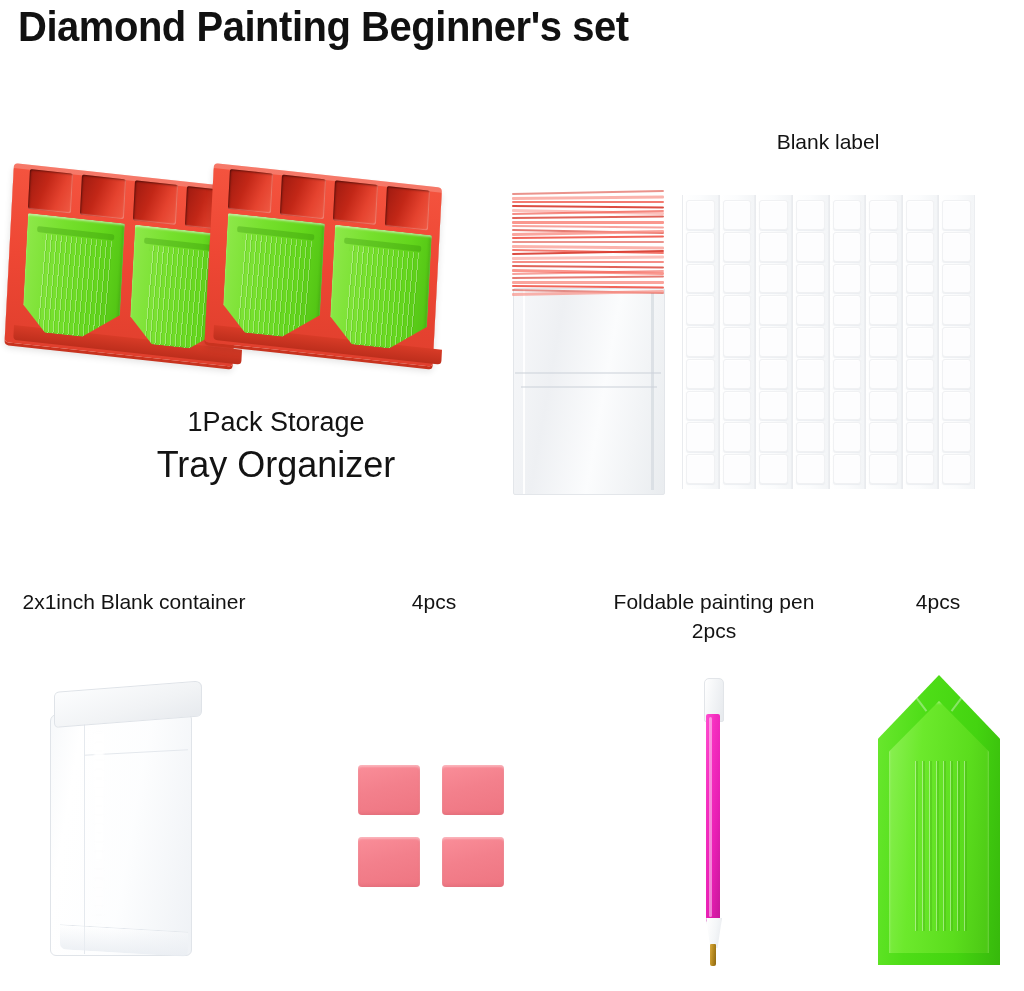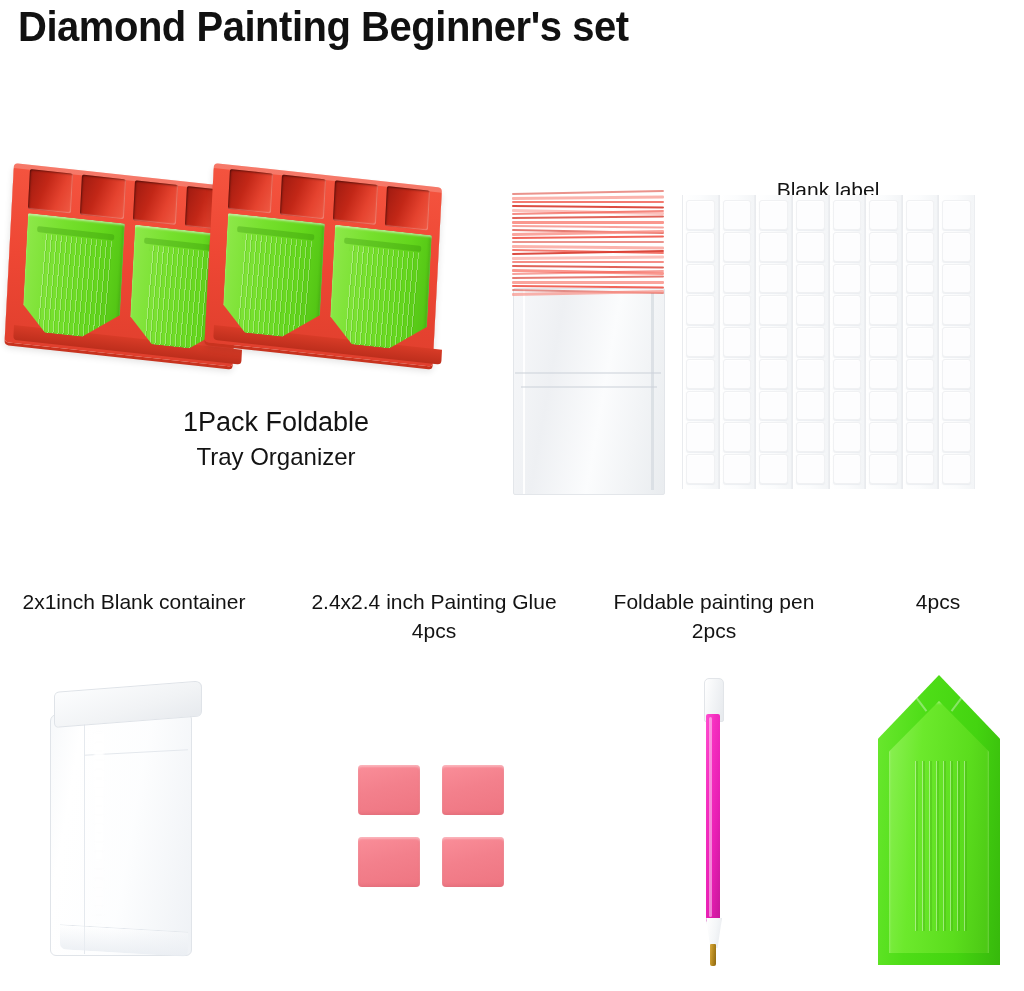--- a/index.html
+++ b/index.html
@@ -500,22 +500,22 @@
       </div>
       <div class="green-tray">
         <div class="inner-rim"></div>
         <div class="grooves"></div>
       </div>
     </div>
   </div>
 </div>
 
 <div class="caption" style="left:106px; top:404px; width:340px;">
-  <span class="ln" style="font-size:27px;">1Pack Foldable</span>
-  <span class="ln" style="font-size:24px;">Tray Organizer</span>
+  <span class="ln" style="font-size:27px;">1Pack Storage</span>
+  <span class="ln" style="font-size:36px;">Tray Organizer</span>
 </div>
 
 <div class="caption" style="left:468px; top:108px; width:212px;">
 </div>
 
 <div class="storage-bag">
   <div class="bag-body"></div>
   <div class="bag-fold-a"></div>
   <div class="bag-fold-b"></div>
   <div class="bag-zips" id="bag-zips">
@@ -541,21 +541,21 @@
       <div class="zip lt" style="top: 79px; transform: rotate(1.1deg); opacity: 0.91;"></div>
       <div class="zip" style="top: 83px; transform: rotate(-1.1deg); opacity: 0.55;"></div>
       <div class="zip dk" style="top: 87px; transform: rotate(-0.55deg); opacity: 0.67;"></div>
       <div class="zip lt" style="top: 91px; transform: rotate(0deg); opacity: 0.79;"></div>
       <div class="zip" style="top: 95px; transform: rotate(0.55deg); opacity: 0.91;"></div>
       <div class="zip dk" style="top: 99px; transform: rotate(1.1deg); opacity: 0.55;"></div>
       <div class="zip lt" style="top: 103px; transform: rotate(-1.1deg); opacity: 0.67;"></div>
     </div>
 </div>
 
-<div class="caption" style="left:728px; top:128px; width:200px;margin-top:48px;">
+<div class="caption" style="left:728px; top:128px; width:200px;">
   <span class="ln">Blank label</span>
 </div>
 
 <div class="label-sheet" id="label-sheet">
     <div class="label-col" style="left: 0px; width: 36.625px;">
       <div class="label-cell"></div>
       <div class="label-cell"></div>
       <div class="label-cell"></div>
       <div class="label-cell"></div>
       <div class="label-cell"></div>
@@ -641,21 +641,20 @@
       <div class="label-cell"></div>
       <div class="label-cell"></div>
     </div>
   </div>
 
 <div class="caption" style="left:0px; top:588px; width:268px;">
   <span class="ln">2x1inch Blank container</span>
 </div>
 
 <div class="caption" style="left:288px; top:588px; width:292px;">
-  <span class="ln">2.4x2.4 inch Painting Glue</span>
   <span class="ln">4pcs</span>
 </div>
 
 <div class="caption" style="left:594px; top:588px; width:240px;">
   <span class="ln">Foldable painting pen</span>
   <span class="ln">2pcs</span>
 </div>
 
 <div class="caption" style="left:858px; top:588px; width:160px;">
   <span class="ln">4pcs</span>

